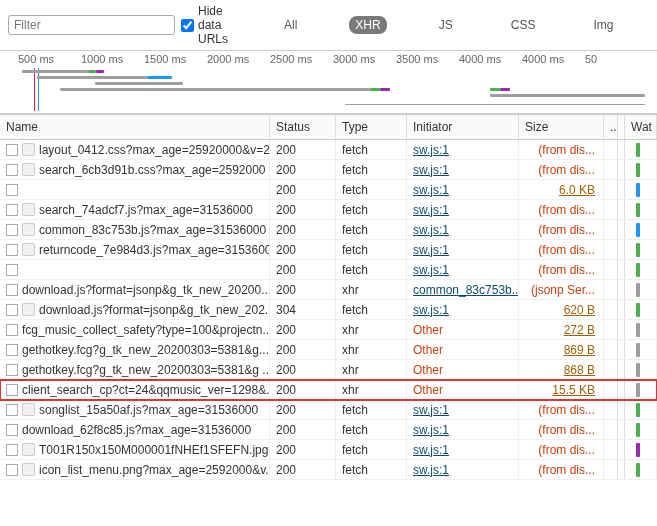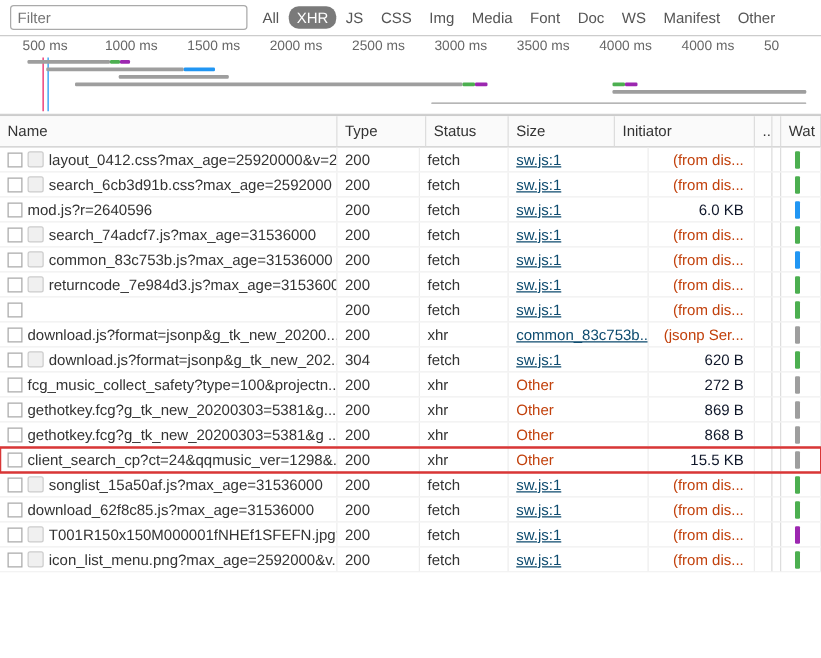--- a/index.html
+++ b/index.html
@@ -2,25 +2,25 @@
 <html><head>
 <meta charset="utf-8">
 <style>
   * { margin:0; padding:0; box-sizing:border-box; }
   body { font-family: "Segoe UI", Arial, sans-serif; font-size:12px; color:#333; background:#fff; width:657px; }
   
   .filterbar { display:flex; align-items:center; gap:6px; padding:4px 6px 4px 8px; border-bottom:1px solid #ccc; }
   .filter-input { width:190px; height:20px; border:1px solid #aaa; border-radius:3px; padding:0 5px; font-size:12px; color:#888; }
   .hide-chk { display:flex; align-items:center; gap:4px; font-size:12px; color:#333; }
   .tabs { display:flex; gap:2px; align-items:center; }
-  .tab { padding:2px 6px; border-radius:8px; font-size:12px; color:#555; }
+  .tab { padding:2px 6px; border-radius:8px; font-size:12px; color:#555;margin-left:44px; }
   .tab.active { background:#7a7a7a; color:#fff; }
   
   .timeline { height:63px; border-bottom:1px solid #d0d0d0; position:relative; overflow:hidden; padding-top:2px; }
-  .tl-ticks { display:flex; font-size:11px; color:#666; padding:0 0 3px 18px;gap:20px; }
+  .tl-ticks { display:flex; font-size:11px; color:#666; padding:0 0 3px 18px; }
   .tl-ticks span { width:63px; }
   .tl-body { position:relative; height:43px; }
   .tbar { position:absolute; height:3px; border-radius:1px; }
   .vline { position:absolute; top:0; height:43px; width:1px; }
   
   .grid { border-top:1px solid #ccc; }
   .headrow { display:flex; height:25px; align-items:center; border-bottom:1px solid #ccc; background:#fafafa; font-size:12px; color:#333;justify-content:flex-end; }
   .headrow .cell { border-right:1px solid #ddd; height:100%; display:flex; align-items:center; padding-left:6px; }
   .row { display:flex; height:20px; align-items:center; border-bottom:1px solid #f0f0f0; font-size:12px; }
   .cell { overflow:hidden; white-space:nowrap; text-overflow:ellipsis; padding-left:6px; border-right:1px solid #eee; height:100%; display:flex; align-items:center; }
@@ -29,29 +29,33 @@
   .c-type  { width:71px; }
   .c-init  { width:112px; }
   .c-size  { width:85px; justify-content:flex-end; padding-right:8px;}
   .c-wf    { width:14px; border-right:1px solid #ddd;}
   .c-sep   { width:7px; border-right:1px solid #ddd; }
   .c-wat   { width:32px; }
   .chk { width:12px; height:12px; border:1px solid #aaa; margin-right:4px; flex-shrink:0; }
   .ficon { width:13px; height:13px; margin-right:4px; display:inline-block; background:#f0f0f0; border:1px solid #ccc; border-radius:2px; flex-shrink:0; }
   .link { color:#0c4a6e; text-decoration:underline; }
   .mute { color:#c2410c; }
-  .sz   { color:#0f172a; }
+  .sz   { color:#a16207;text-decoration:underline; }
   .wfbar { width:4px; height:14px; border-radius:1px; margin-left:5px; }
   .highlight { outline:2px solid #d93636; outline-offset:-1px; position:relative; z-index:2; }
 </style>
 </head>
 <body>
 
 <div class="filterbar">
   <input class="filter-input" placeholder="Filter" style="">
+  <label class="hide-chk">
+    <input type="checkbox" id="hidechk" checked="" style="">
+    <span>Hide data URLs</span>
+  </label>
   <div class="tabs" id="typeTabs">
       <span class="tab">All</span>
       <span class="tab active">XHR</span>
       <span class="tab">JS</span>
       <span class="tab">CSS</span>
       <span class="tab">Img</span>
       <span class="tab">Media</span>
       <span class="tab">Font</span>
       <span class="tab">Doc</span>
       <span class="tab">WS</span>
@@ -88,24 +92,24 @@
     <div class="tbar" style="left:490px;top:20px;width:10px;background:#4caf50;"></div>
     <div class="tbar" style="left:500px;top:20px;width:10px;background:#9c27b0;"></div>
     <div class="tbar" style="left:490px;top:26px;width:155px;background:#9e9e9e;"></div>
     <div class="tbar" style="left:345px;top:36px;width:300px;height:1px;background:#9e9e9e;"></div>
   </div>
 </div>
 
 <div class="grid">
   <div class="headrow">
     <div class="cell c-name">Name</div>
+    <div class="cell c-status">Status</div>
     <div class="cell c-type">Type</div>
-    <div class="cell c-status">Status</div>
+    <div class="cell c-init">Initiator</div>
     <div class="cell c-size" style="justify-content:flex-start">Size</div>
-    <div class="cell c-init">Initiator</div>
     <div class="cell c-wf">...</div>
     <div class="cell c-sep"></div>
     <div class="cell c-wat">Wat</div>
   </div>
   <div id="rowsHost">
       <div class="row">
         <div class="cell c-name">
           <span class="chk"></span>
           <span class="ficon"></span>
           <span>layout_0412.css?max_age=25920000&amp;v=2...</span>
@@ -136,21 +140,20 @@
         <div class="cell c-size mute">(from dis...</div>
         <div class="cell c-wf"></div>
         <div class="cell c-sep"></div>
         <div class="cell c-wat">
           <span class="wfbar" style="background:#4caf50"></span>
         </div>
       </div>
       <div class="row">
         <div class="cell c-name">
           <span class="chk"></span>
-          <span>mod.js?r=2640596</span>
         </div>
         <div class="cell c-status">200</div>
         <div class="cell c-type">fetch</div>
         <div class="cell c-init">
           <span class="link">sw.js:1</span>
         </div>
         <div class="cell c-size sz">6.0 KB</div>
         <div class="cell c-wf"></div>
         <div class="cell c-sep"></div>
         <div class="cell c-wat">

